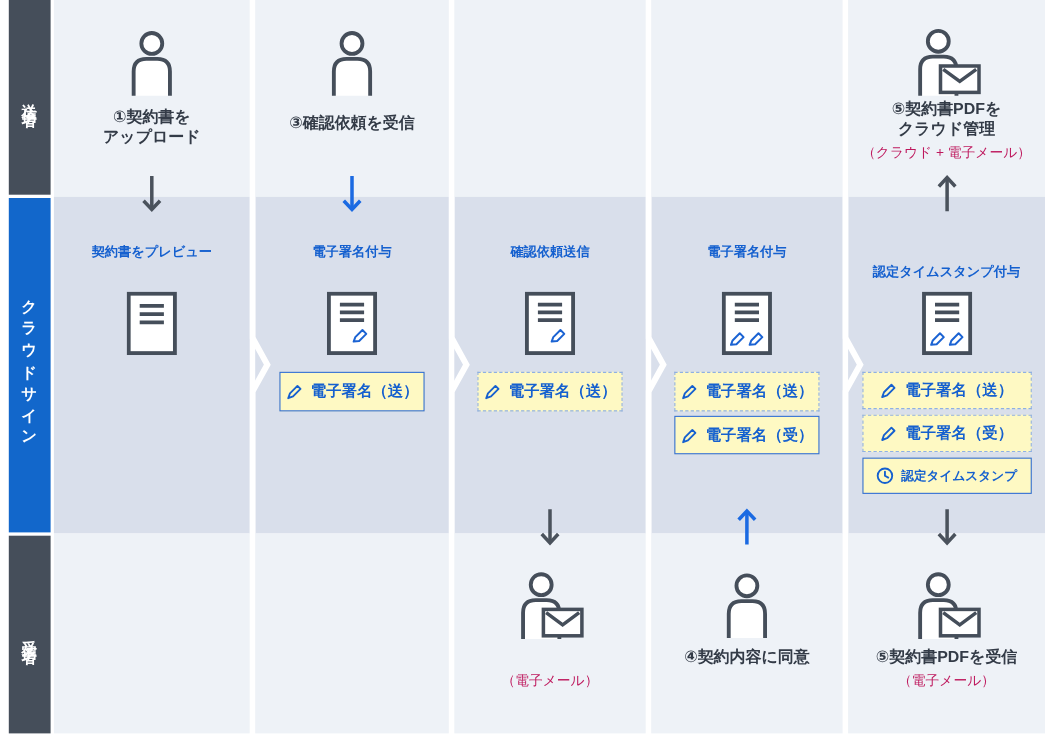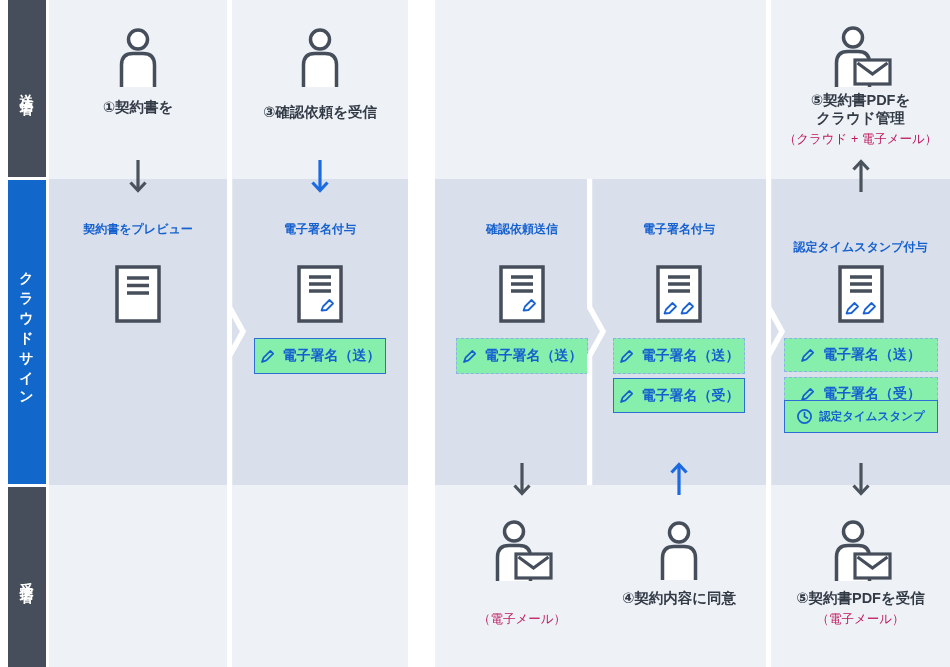--- a/index.html
+++ b/index.html
@@ -26,21 +26,21 @@
 
   .caption { width:100%; text-align:center; font-weight:bold; font-size:14.5px;
              color:#333b47; line-height:1.22; white-space:nowrap; }
   .subcap  { width:100%; text-align:center; font-weight:normal; font-size:12.5px;
              color:#be185d; white-space:nowrap; }
   .band-title { width:100%; text-align:center; font-weight:bold; font-size:12px;
                 color:#1560cf; white-space:nowrap; }
 
   
   .badge { position:absolute; left:50%; transform:translateX(-50%);
-           background:#86efac; display:flex; align-items:center; justify-content:center;
+           background:#fef9c3; display:flex; align-items:center; justify-content:center;
            gap:7px; color:#1560cf; font-weight:bold; font-size:14px; white-space:nowrap; }
   .badge.solid  { border:1.5px solid #2e6cd6; }
   .badge.dashed { border:1.5px dashed #8fb0e4; }
   .badge .bicon { flex:0 0 auto; display:block; }
 
   
   .icon { display:block; }
   .c-dark { color:#4a525c; }
   .c-blue { color:#1b6ae2; }
   .chev { position:absolute; top:179px; pointer-events:none; }
@@ -107,20 +107,21 @@
 
   <div class="col" style="left:49px;width:178px;">
     <div class="cell cell-top"></div>
     <div class="cell cell-band"></div>
     <div class="cell cell-bottom"></div>
     <svg class="cx icon" style="top:28px" width="48" height="60">
         <use href="#sym-person"></use>
       </svg>
     <div class="cx caption" style="top:99px">
       <div>①契約書を</div>
+      <div>アップロード</div>
     </div>
     <svg class="cx icon c-dark" style="top:158px" width="22" height="36">
         <use href="#sym-arrow-down"></use>
       </svg>
     <div class="cx band-title" style="top:221px">契約書をプレビュー</div>
     <svg class="cx icon" style="top:265px" width="46" height="58">
         <use href="#sym-doc0"></use>
       </svg>
   </div>
 
@@ -140,21 +141,21 @@
         <use href="#sym-doc1"></use>
       </svg>
     <div class="badge solid" style="top:338px;width:132px;height:36px;">
       <svg class="bicon" width="16" height="16">
           <use href="#sym-pencil"></use>
         </svg>
       <span>電子署名（送）</span>
     </div>
   </div>
 
-  <div class="col" style="left:435px;width:174px;">
+  <div class="col" style="left:413px;width:174px;">
     <div class="cell cell-top"></div>
     <div class="cell cell-band"></div>
     <div class="cell cell-bottom"></div>
     <div class="cx band-title" style="top:221px">確認依頼送信</div>
     <svg class="cx icon" style="top:265px" width="46" height="58">
         <use href="#sym-doc1"></use>
       </svg>
     <div class="badge dashed" style="top:338px;width:132px;height:36px;">
       <svg class="bicon" width="16" height="16">
           <use href="#sym-pencil"></use>
@@ -223,21 +224,21 @@
           <use href="#sym-pencil"></use>
         </svg>
       <span>電子署名（送）</span>
     </div>
     <div class="badge dashed" style="top:377px;width:154px;height:34px;">
       <svg class="bicon" width="16" height="16">
           <use href="#sym-pencil"></use>
         </svg>
       <span>電子署名（受）</span>
     </div>
-    <div class="badge solid" style="top:400px;width:154px;height:33px;font-size:11.5px;gap:6px;">
+    <div class="badge solid" style="top:416px;width:154px;height:33px;font-size:11.5px;gap:6px;">
       <svg class="bicon" width="17" height="17">
           <use href="#sym-clock"></use>
         </svg>
       <span>認定タイムスタンプ</span>
     </div>
     <svg class="cx icon c-dark" style="top:461px" width="22" height="36">
         <use href="#sym-arrow-down"></use>
       </svg>
     <svg class="cx icon" style="top:520px" width="64" height="62">
         <use href="#sym-person-mail"></use>

